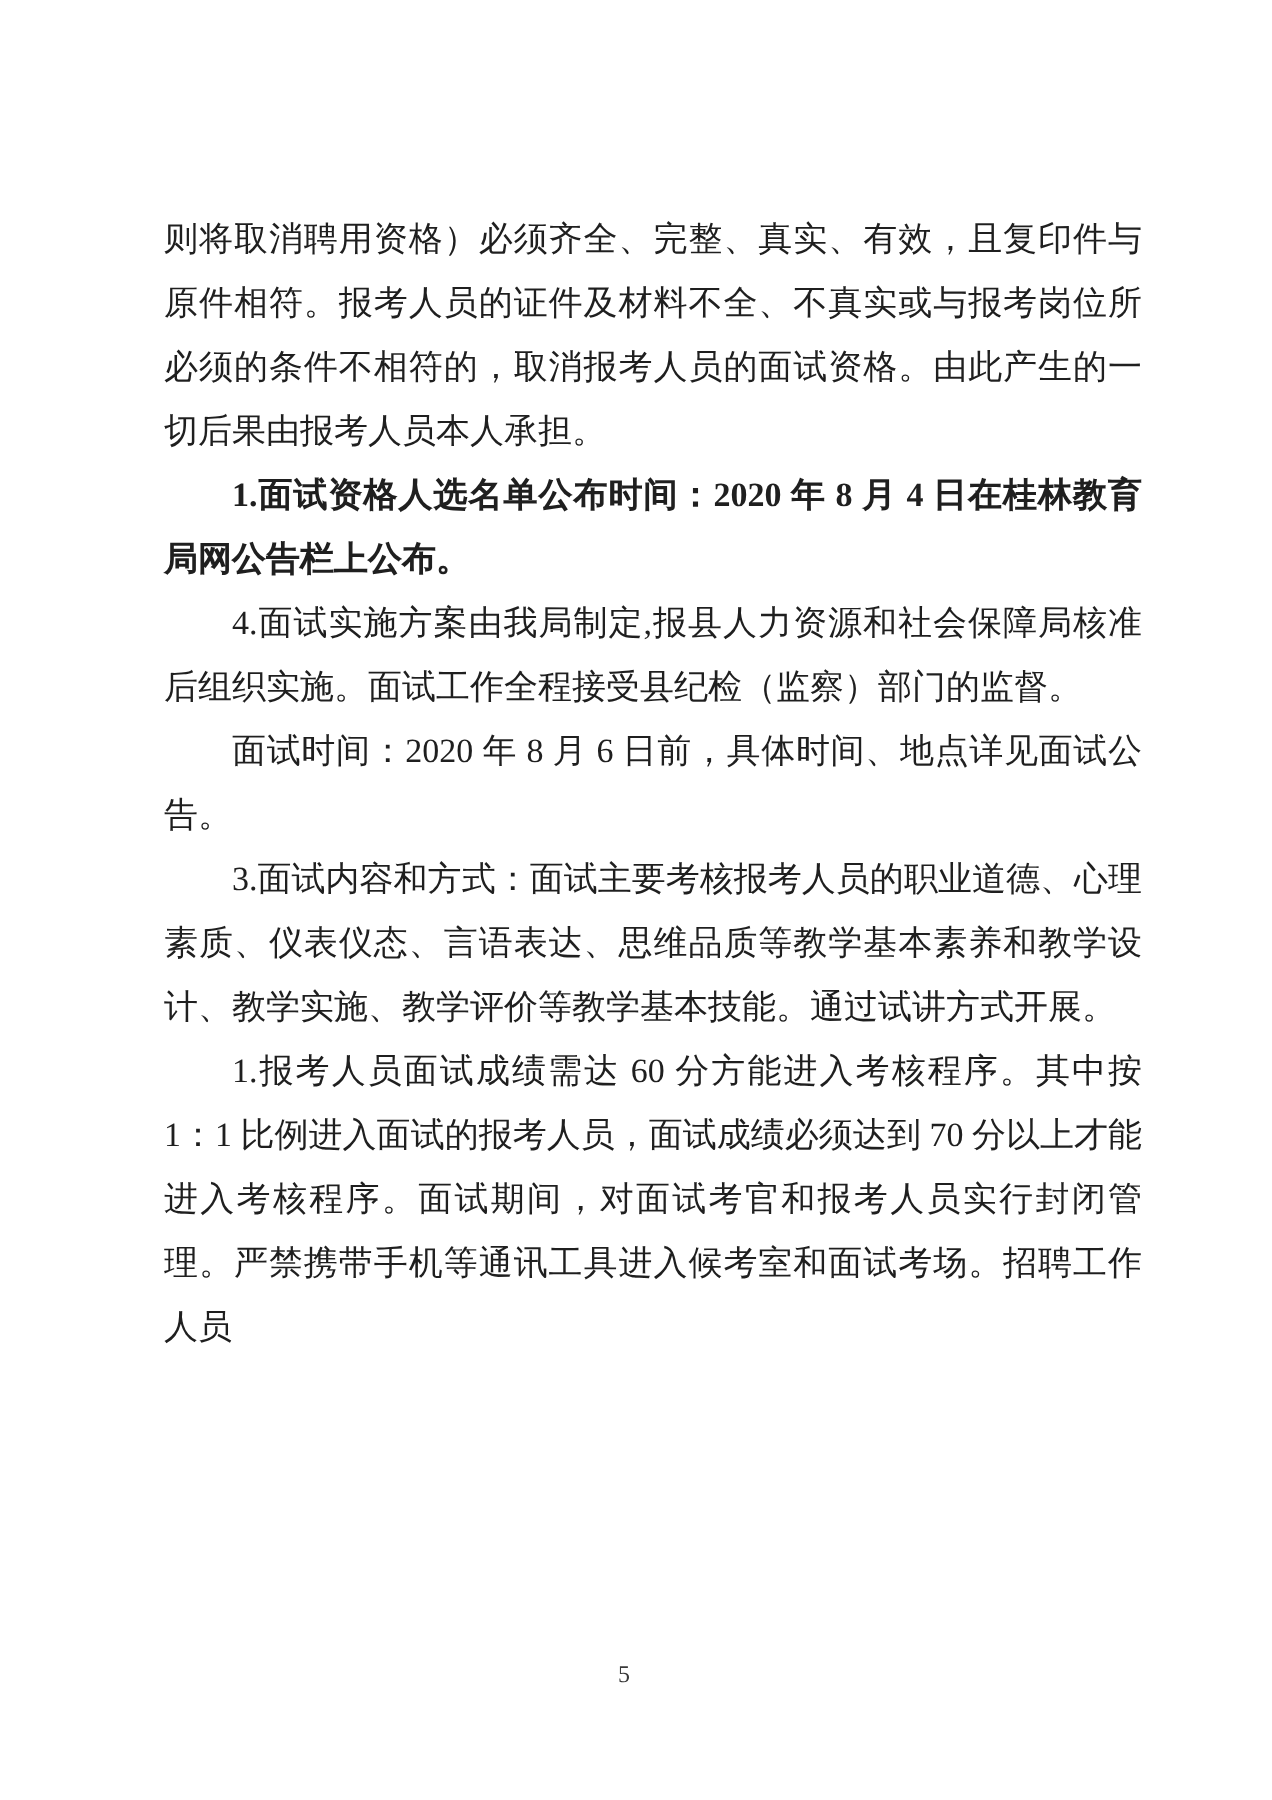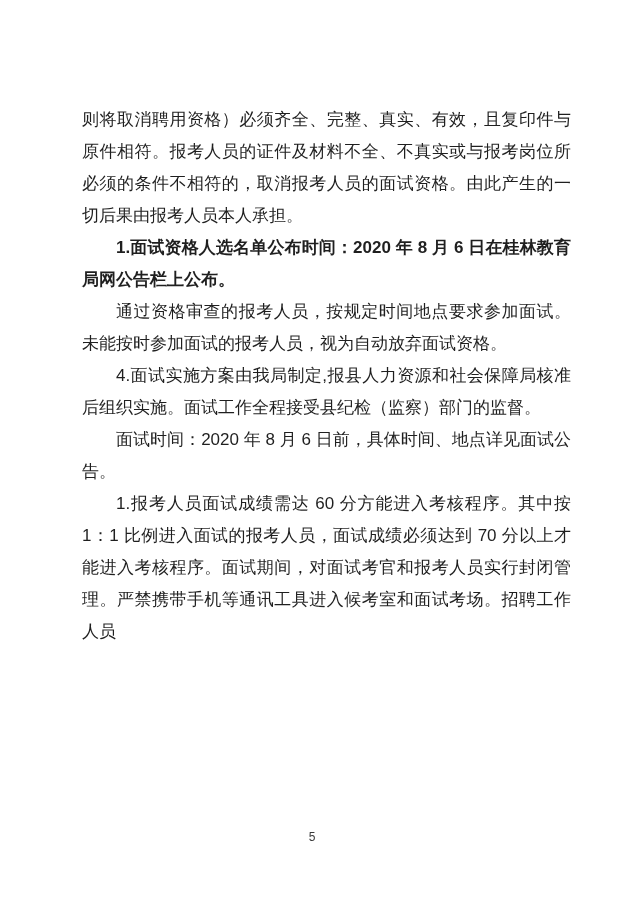--- a/index.html
+++ b/index.html
@@ -6,21 +6,21 @@
     margin: 0;
     padding: 0;
     background: #ffffff;
   }
   .page {
     position: relative;
     width: 624px;
     height: 900px;
     background: #ffffff;
     overflow: hidden;
-    font-family: Liberation Sans, sans-serif;
+    font-family: Liberation Serif, serif;
     color: #1f1f1f;
   }
   .content {
     position: absolute;
     left: 82px;
     top: 104px;
     width: 489px;
     font-size: 17px;
     line-height: 32px;
     text-align: justify;
@@ -46,20 +46,20 @@
     font-size: 12px;
     color: #3a3a3a;
   }
 </style>
 </head>
 <body>
 
 <div class="page">
   <div class="content">
     <p class="para">则将取消聘用资格）必须齐全、完整、真实、有效，且复印件与原件相符。报考人员的证件及材料不全、不真实或与报考岗位所必须的条件不相符的，取消报考人员的面试资格。由此产生的一切后果由报考人员本人承担。</p>
-    <p class="para ind bold">1.面试资格人选名单公布时间：2020 年 8 月 6 日在桂林教育局网公告栏上公布。</p>
-    <p class="para ind">通过资格审查的报考人员，按规定时间地点要求参加面试。未能按时参加面试的报考人员，视为自动放弃面试资格。</p>
+    <p class="para ind bold">1.面试资格人选名单公布时间：2020 年 8 月 4 日在桂林教育局网公告栏上公布。</p>
     <p class="para ind">4.面试实施方案由我局制定,报县人力资源和社会保障局核准后组织实施。面试工作全程接受县纪检（监察）部门的监督。</p>
     <p class="para ind">面试时间：2020 年 8 月 6 日前，具体时间、地点详见面试公告。</p>
+    <p class="para ind">3.面试内容和方式：面试主要考核报考人员的职业道德、心理素质、仪表仪态、言语表达、思维品质等教学基本素养和教学设计、教学实施、教学评价等教学基本技能。通过试讲方式开展。</p>
     <p class="para ind">1.报考人员面试成绩需达 60 分方能进入考核程序。其中按 1：1 比例进入面试的报考人员，面试成绩必须达到 70 分以上才能进入考核程序。面试期间，对面试考官和报考人员实行封闭管理。严禁携带手机等通讯工具进入候考室和面试考场。招聘工作人员</p>
   </div>
   <div class="page-number">5</div>
 </div>
 
 </body></html>

